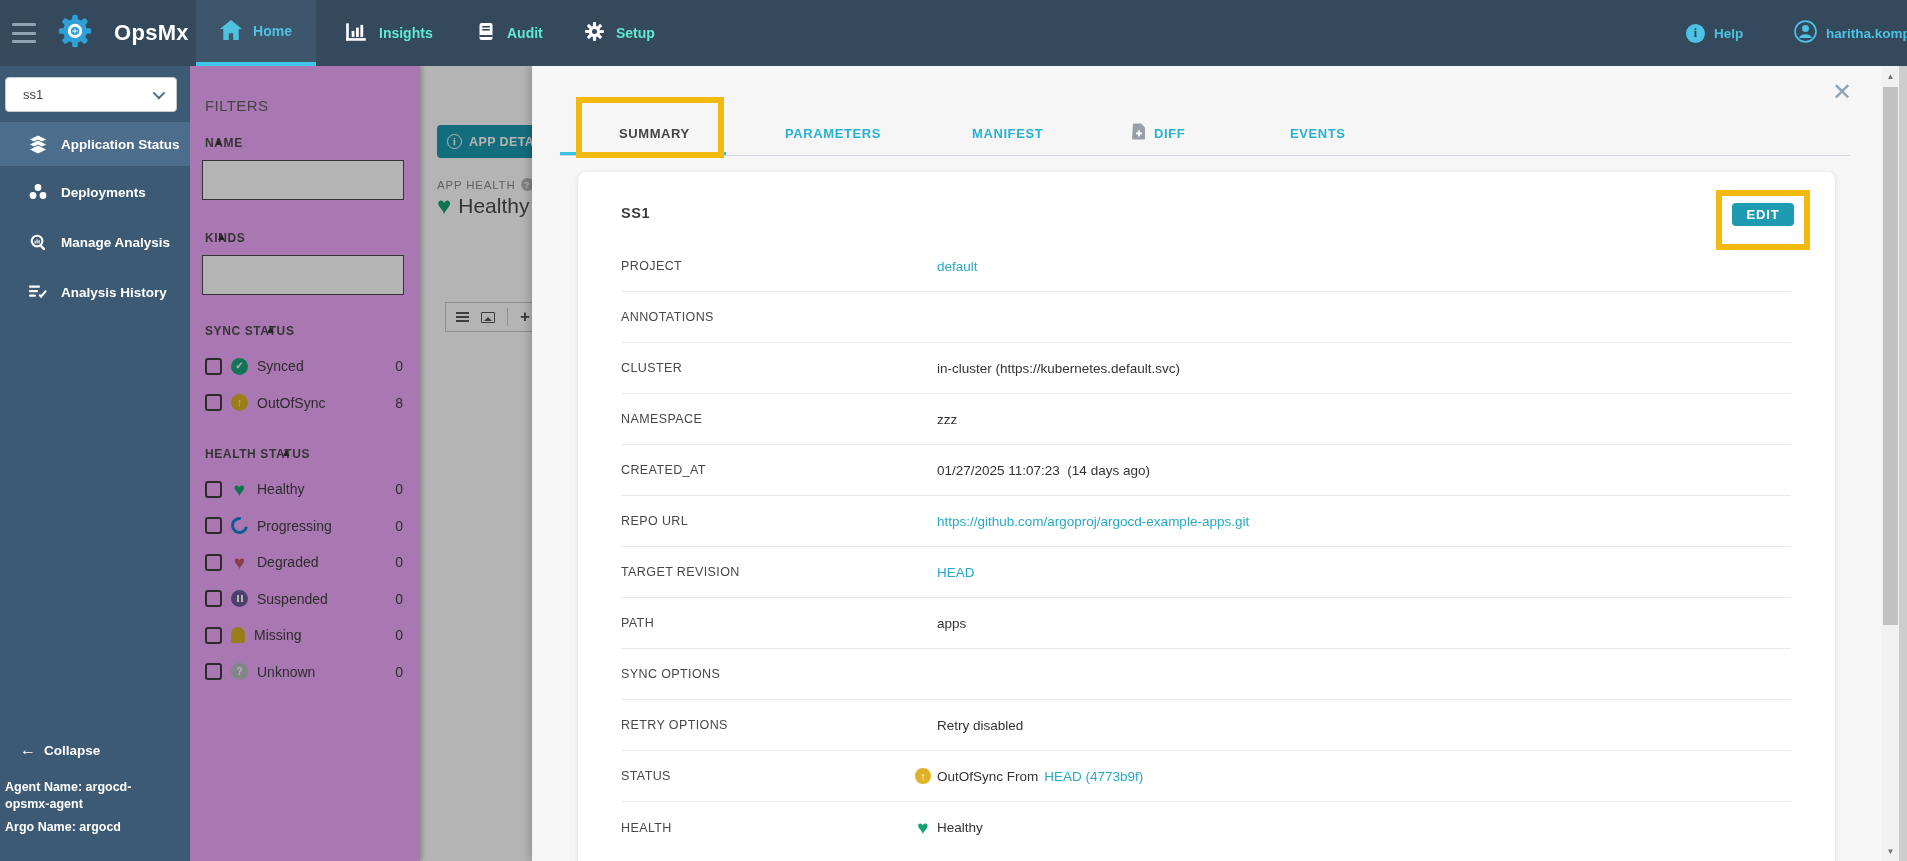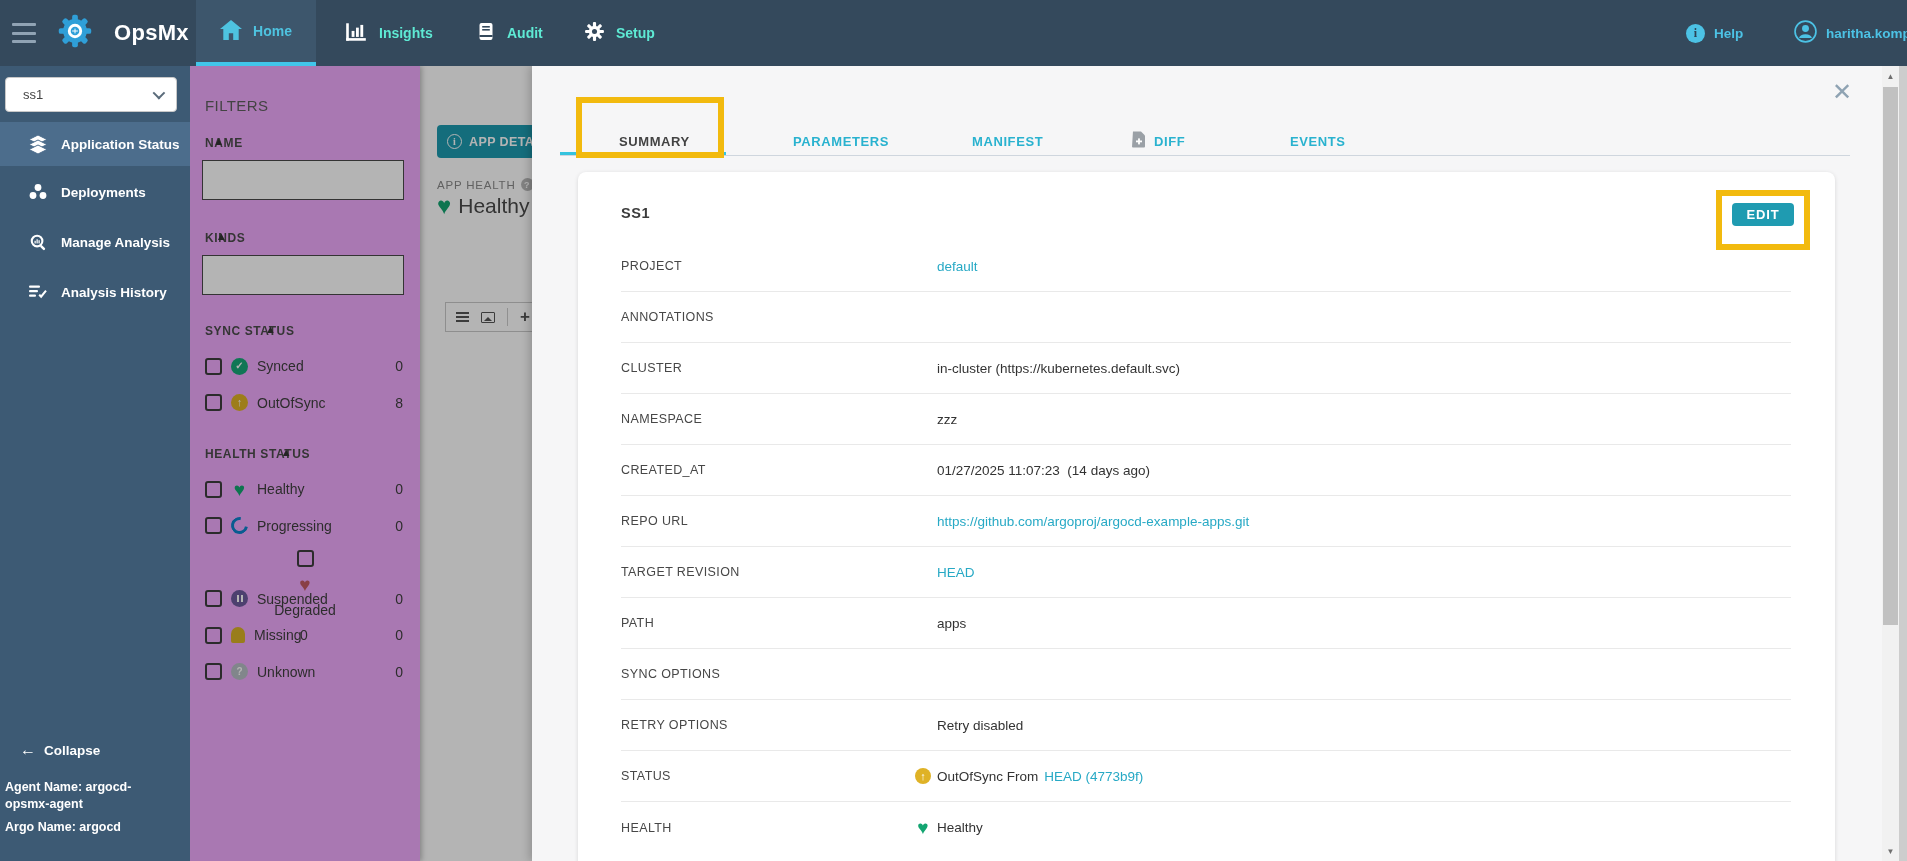--- a/index.html
+++ b/index.html
@@ -73,21 +73,21 @@
   .tb-image::after { content:""; position:absolute; left:2px; bottom:1px; width:0; height:0; border-left:4px solid transparent; border-right:4px solid transparent; border-bottom:4px solid #555; }
   .tb-sep { width:1px; height:18px; background:#ccc; }
   .tb-plus { font-size:17px; color:#555; font-weight:bold; }
 
   
   .dim { position:absolute; left:190px; top:66px; width:1717px; height:795px; background:rgba(0,0,0,.295); z-index:20; }
 
   
   .modal { position:absolute; left:532px; top:66px; width:1350px; height:795px; background:#f6f6f7; z-index:30; box-shadow:-3px 0 8px rgba(0,0,0,.18); overflow:hidden; }
   .modal-close { position:absolute; left:1300px; top:14px; font-size:24px; color:#8fa3b3; cursor:pointer; font-weight:300; line-height:1; }
-  .tabs { position:absolute; left:0; top:55px; width:1350px; height:40px; }
+  .tabs { position:absolute; left:0; top:47px; width:1350px; height:40px; }
   .tab { position:absolute; top:0; height:40px; display:flex; align-items:center; gap:8px; font-size:13px; font-weight:bold; letter-spacing:.6px; color:#29b2cf; cursor:pointer; }
   .tab.active { color:#434343; }
   .tab-underline-active { position:absolute; left:28px; top:86px; width:166px; height:3px; background:#35c3de; }
   .tab-divider { position:absolute; left:28px; top:89px; width:1290px; height:1px; background:#cfd6de; }
 
   .card { position:absolute; left:46px; top:106px; width:1257px; height:700px; background:#fff; border-radius:8px; box-shadow:0 1px 4px rgba(0,0,0,.13); }
   .card-title { position:absolute; left:43px; top:33px; font-size:14.5px; font-weight:bold; color:#3b3b3b; letter-spacing:.6px; }
   .edit-btn { position:absolute; left:1154px; top:31px; width:62px; height:23px; background:#1f9bb1; border:none; border-radius:4px; color:#fff; font-size:13px; font-weight:bold; letter-spacing:.8px; cursor:pointer; font-family:"Liberation Sans",sans-serif; }
   .rows { position:absolute; left:0; top:69px; width:1257px; }
   .s-row { position:relative; height:51px; display:flex; align-items:center; }
@@ -336,21 +336,21 @@
     <span class="f-count">0</span>
   </div>
 
   <div class="f-row" style="top: 447.5px;">
     <span class="chk"></span>
     <span class="status-icon progressing-icon"></span>
     <span class="f-label">Progressing</span>
     <span class="f-count">0</span>
   </div>
 
-  <div class="f-row" style="top: 484px; flex-direction: column;">
+  <div class="f-row" style="top: 484px;">
     <span class="chk"></span>
     <span class="status-icon degraded-icon"></span>
     <span class="f-label">Degraded</span>
     <span class="f-count">0</span>
   </div>
 
   <div class="f-row" style="top: 520.5px;">
     <span class="chk"></span>
     <span class="status-icon suspended-icon"></span>
     <span class="f-label">Suspended</span>
@@ -399,21 +399,21 @@
   <div class="modal">
     <div class="modal-close">✕</div>
     <div class="tab-underline-active"></div>
     <div class="tab-divider"></div>
     <div class="tabs" id="tabs-mount">
   <div class="tab active" style="left: 87px;">
 
     <span class="tab-label">SUMMARY</span>
   </div>
 
-  <div class="tab" style="left: 253px; margin-left: 8px;">
+  <div class="tab" style="left: 253px;">
 
     <span class="tab-label">PARAMETERS</span>
   </div>
 
   <div class="tab" style="left: 440px;">
 
     <span class="tab-label">MANIFEST</span>
   </div>
 
   <div class="tab" style="left: 600px;">

